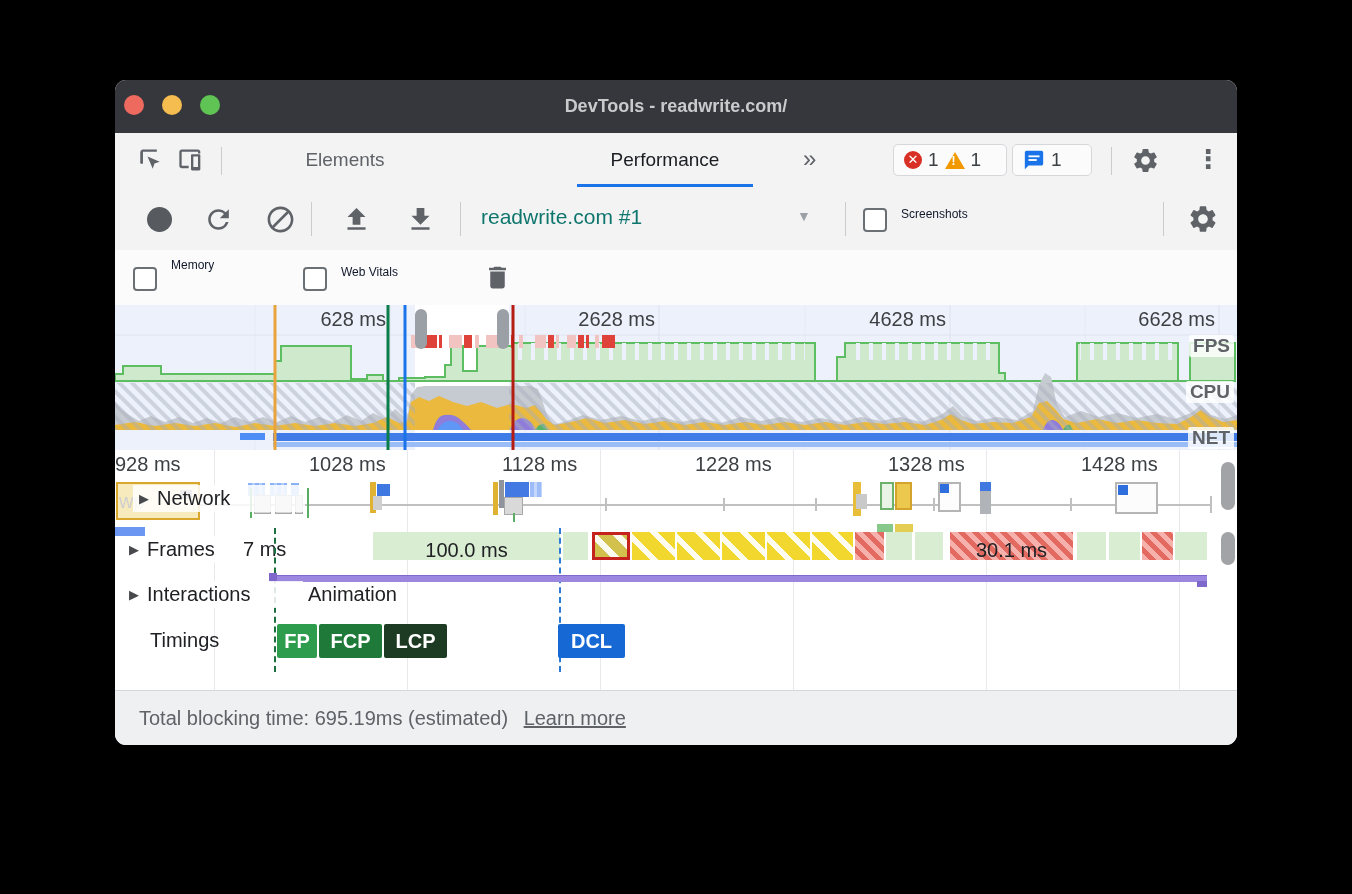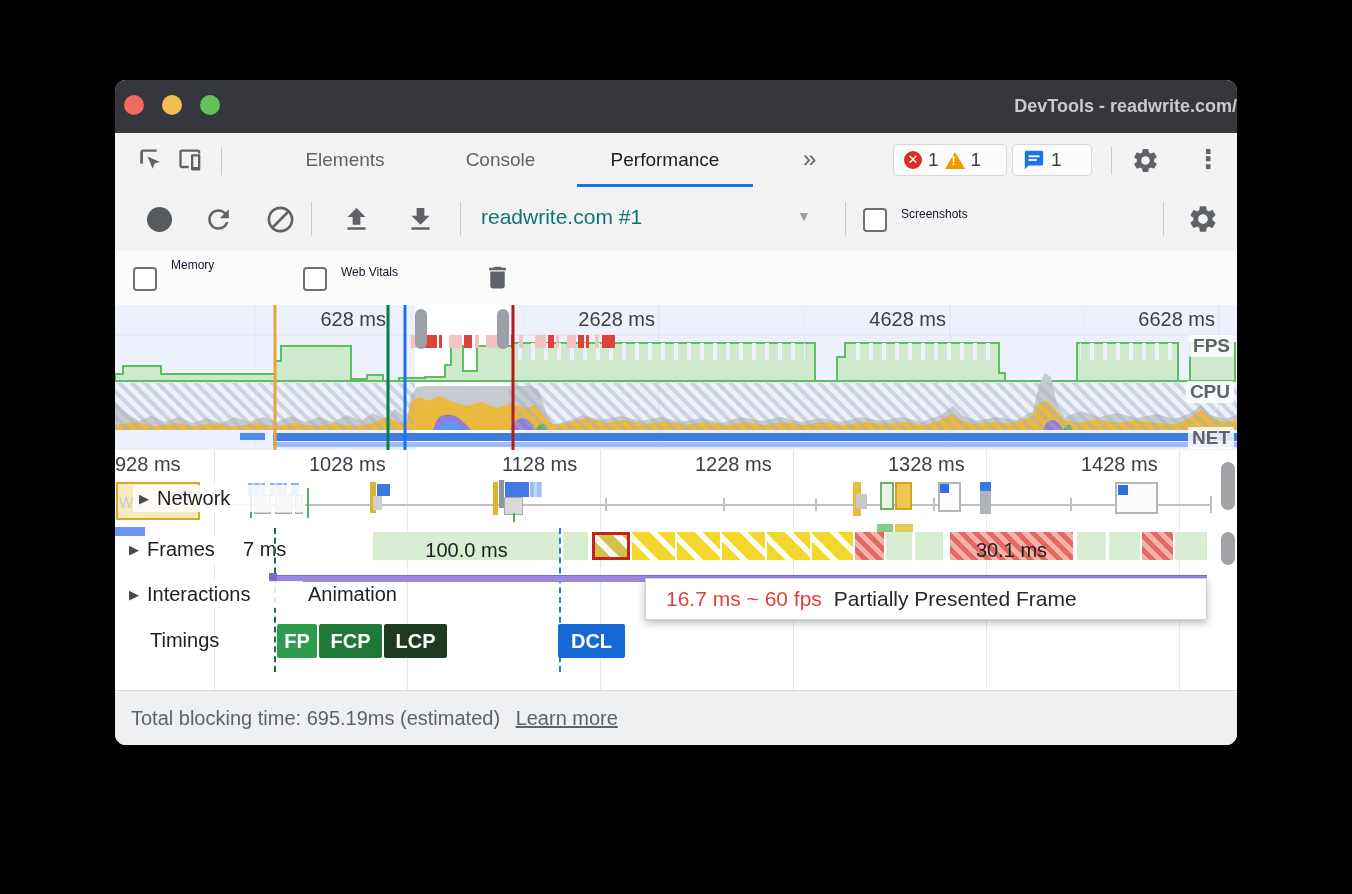--- a/index.html
+++ b/index.html
@@ -4,21 +4,21 @@
 <style>
   html,body{margin:0;padding:0;background:#000;width:1352px;height:894px;overflow:hidden;
     font-family:"Liberation Sans","DejaVu Sans",sans-serif;}
   .abs{position:absolute;}
   #stage{position:relative;width:1352px;height:894px;background:#000;}
   #win{position:absolute;left:115px;top:80px;width:1122px;height:665px;background:#fff;
     border-radius:11px;overflow:hidden;box-shadow:0 30px 80px 20px rgba(0,0,0,.85);}
   
   #titlebar{position:absolute;left:0;top:0;width:100%;height:53px;background:#36373c;}
   .tlight{position:absolute;top:15px;width:20px;height:20px;border-radius:50%;}
-  #title{position:absolute;left:0;top:0;width:100%;height:53px;line-height:53px;text-align:right;
+  #title{position:absolute;left:0;top:0;width:100%;height:53px;line-height:53px;text-align:center;
     color:#c9cacc;font-size:18px;font-weight:700;}
   
   #tabbar{position:absolute;left:0;top:53px;width:100%;height:55px;background:#f3f3f3;border-bottom:1px solid #d0d3d6;}
   .tab{position:absolute;top:0;height:54px;line-height:54px;text-align:center;font-size:19px;color:#5f6368;cursor:default;}
   .tab.active{color:#1a1d21;border-bottom:3px solid #1a73e8;height:51px;}
   .vsep{position:absolute;width:1px;background:#c9cccf;}
   .badgebox{position:absolute;top:11px;height:30px;border:1px solid #d5d7da;border-radius:5px;background:#fbfbfc;
     display:flex;align-items:center;gap:6px;padding:0 10px;font-size:19px;color:#3c4043;}
   .circ-err{width:18px;height:18px;border-radius:50%;background:#d93025;color:#fff;font-size:13px;font-weight:700;
     text-align:center;line-height:18px;}
@@ -55,21 +55,21 @@
     text-align:center;border-radius:2px;}
   .netitem{position:absolute;}
   .pill{position:absolute;left:1106px;width:14px;background:#a2a3a6;border-radius:7px;}
   #tooltip{position:absolute;left:530px;top:128px;width:562px;height:42px;background:#fff;border:1px solid #d2d2d2;
     box-shadow:0 3px 8px rgba(0,0,0,.28);display:flex;align-items:center;gap:12px;padding-left:20px;box-sizing:border-box;
     font-size:21px;z-index:9;}
   #tooltip .dur{color:#df4238;}
   #tooltip .ttl{color:#26282d;}
   
   #statusbar{position:absolute;left:0;top:610px;width:100%;height:55px;background:#eef0f2;border-top:1px solid #d5d7da;
-    line-height:54px;font-size:20px;color:#5f6368;padding-left:16px;box-sizing:border-box;}
+    line-height:54px;font-size:20px;color:#5f6368;padding-left:24px;box-sizing:border-box;}
   #statusbar a{color:#5f6368;text-decoration:underline;margin-left:10px;cursor:pointer;}
 </style>
 </head>
 <body>
 
 <div id="stage">
 <div id="win">
 
   <div id="titlebar">
     <div class="tlight" style="left:9px;background:#ee6a5f;"></div>
@@ -82,21 +82,20 @@
     <svg class="abs" style="left:22px;top:13px;" width="28" height="28" viewBox="0 0 24 24">
       <path class="icon" d="M3 5v10h2V5h12V3H5C3.9 3 3 3.9 3 5zm6 4l4.5 10.5 1.5-4.5 4.5-1.5L9 9z"></path>
       <path class="icon" d="M3 5h2v10H3z"></path>
     </svg>
     <svg class="abs" style="left:62px;top:13px;" width="28" height="28" viewBox="0 0 24 24">
       <path class="icon" d="M19 7h-6c-.6 0-1 .4-1 1v12c0 .6.4 1 1 1h6c.6 0 1-.4 1-1V8c0-.6-.4-1-1-1zm-1 11h-4V9h4v9zM4 5h14v1.5h2V5c0-1.1-.9-2-2-2H4C2.9 3 2 3.9 2 5v12c0 1.1.9 2 2 2h6v-2H4V5z"></path>
     </svg>
     <div class="vsep" style="left:106px;top:14px;height:28px;"></div>
 
     <div class="tab" style="left:175px;width:110px;">Elements</div>
-    <div class="tab" style="left:338px;width:95px;">Console</div>
     <div class="tab active" style="left:462px;width:176px;">Performance</div>
     <div class="abs" style="left:688px;top:12px;font-size:24px;color:#5f6368;">»</div>
 
     <div class="badgebox" style="left:778px;width:92px;">
       <span class="circ-err">✕</span>
       <span>1</span>
       <span class="tri-warn"></span>
       <span>1</span>
     </div>
     <div class="badgebox" style="left:897px;width:58px;">
@@ -350,24 +349,20 @@
     </div>
 
     <div>
       <div class="abs" style="left:35px;top:179px;font-size:20px;color:#202124;">Timings</div>
       <div class="badge" style="left: 162px; width: 40px; background: rgb(45, 156, 77);">FP</div>
       <div class="badge" style="left: 204px; width: 63px; background: rgb(31, 122, 57);">FCP</div>
       <div class="badge" style="left: 269px; width: 63px; background: rgb(29, 59, 34);">LCP</div>
       <div class="badge" style="left: 443px; width: 67px; background: rgb(22, 104, 212);">DCL</div>
     </div>
 
-    <div id="tooltip">
-      <span class="dur">16.7 ms ~ 60 fps</span>
-      <span class="ttl">Partially Presented Frame</span>
-    </div>
 
     <div class="pill" style="top:12px;height:48px;"></div>
     <div class="pill" style="top:82px;height:33px;"></div>
   </div>
 
   <div id="statusbar">
     <span>Total blocking time: 695.19ms (estimated)</span>
     <a>Learn more</a>
   </div>
 

